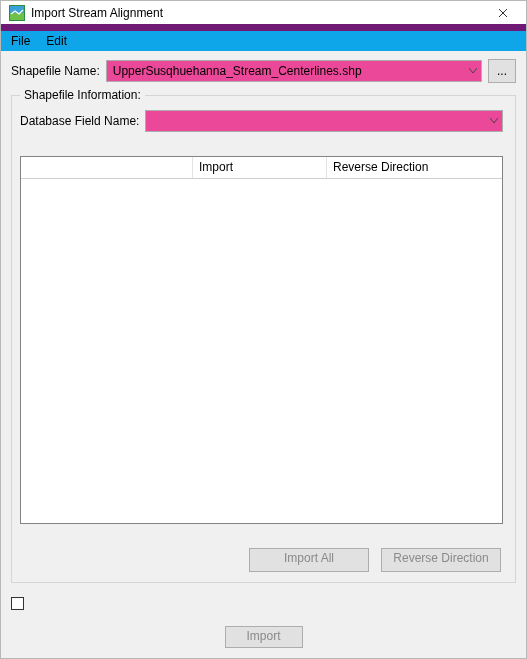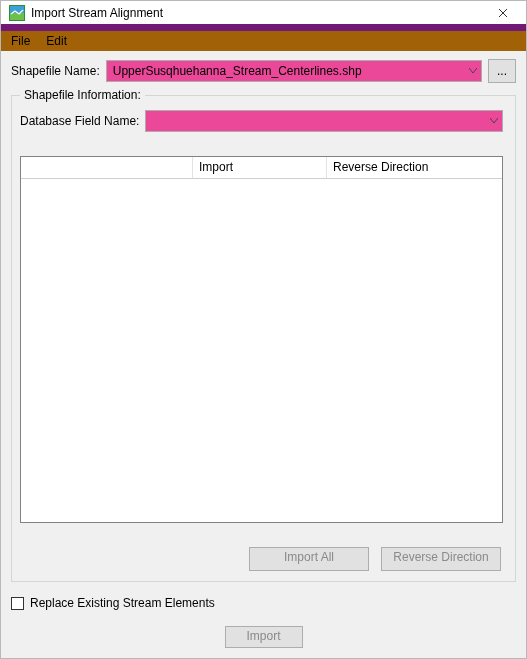--- a/index.html
+++ b/index.html
@@ -33,21 +33,21 @@
     font-size: 12px;
     color: #000;
   }
   .titlebar .close-btn {
     width: 46px; height: 30px;
     display: flex; align-items: center; justify-content: center;
     color: #333;
   }
   .menubar {
     height: 20px;
-    background: #a16207;
+    background: #0ea5e9;
     display: flex; align-items: center;
     padding: 0 4px;
     gap: 4px;
   }
   .menubar .menu-item {
     padding: 1px 6px;
     cursor: default;
   }
   .body {
     flex: 1;
@@ -236,21 +236,20 @@
 
       <div class="action-row">
         <div class="btn disabled">Import All</div>
         <div class="btn disabled">Reverse Direction</div>
       </div>
     </div>
 
     <div class="lower">
       <div class="check-row">
         <span class="check"></span>
-        <span class="label">Replace Existing Stream Elements</span>
       </div>
     </div>
 
     <div class="import-row">
       <div class="btn disabled">Import</div>
     </div>
 
   </div>
 </div>
 

